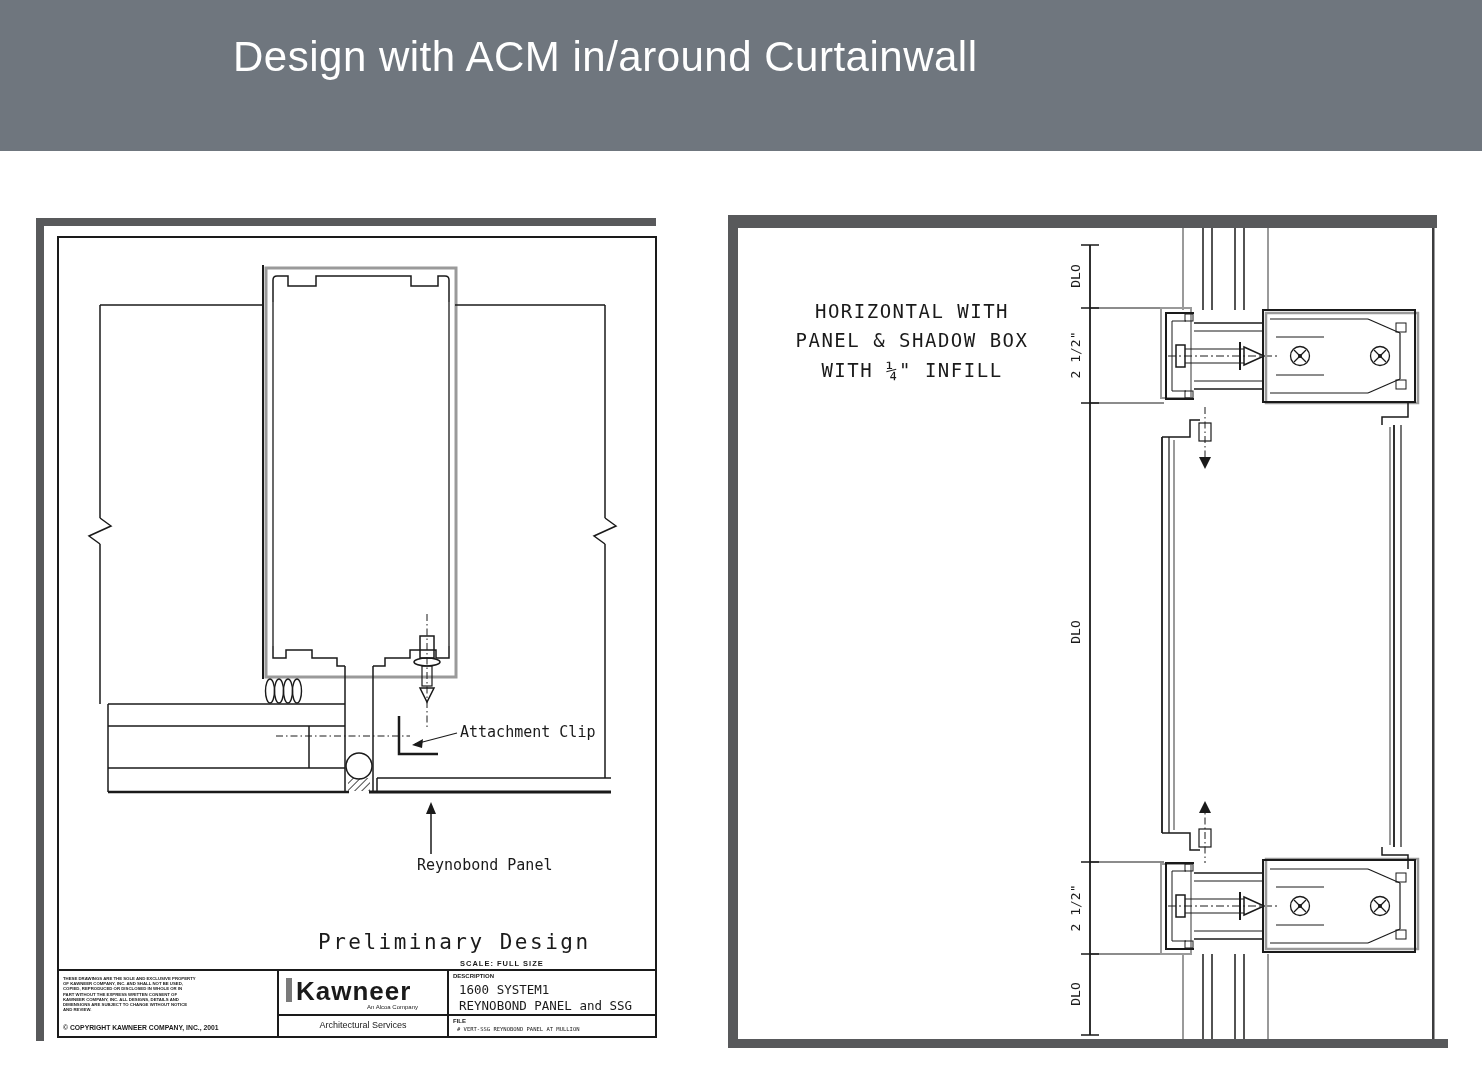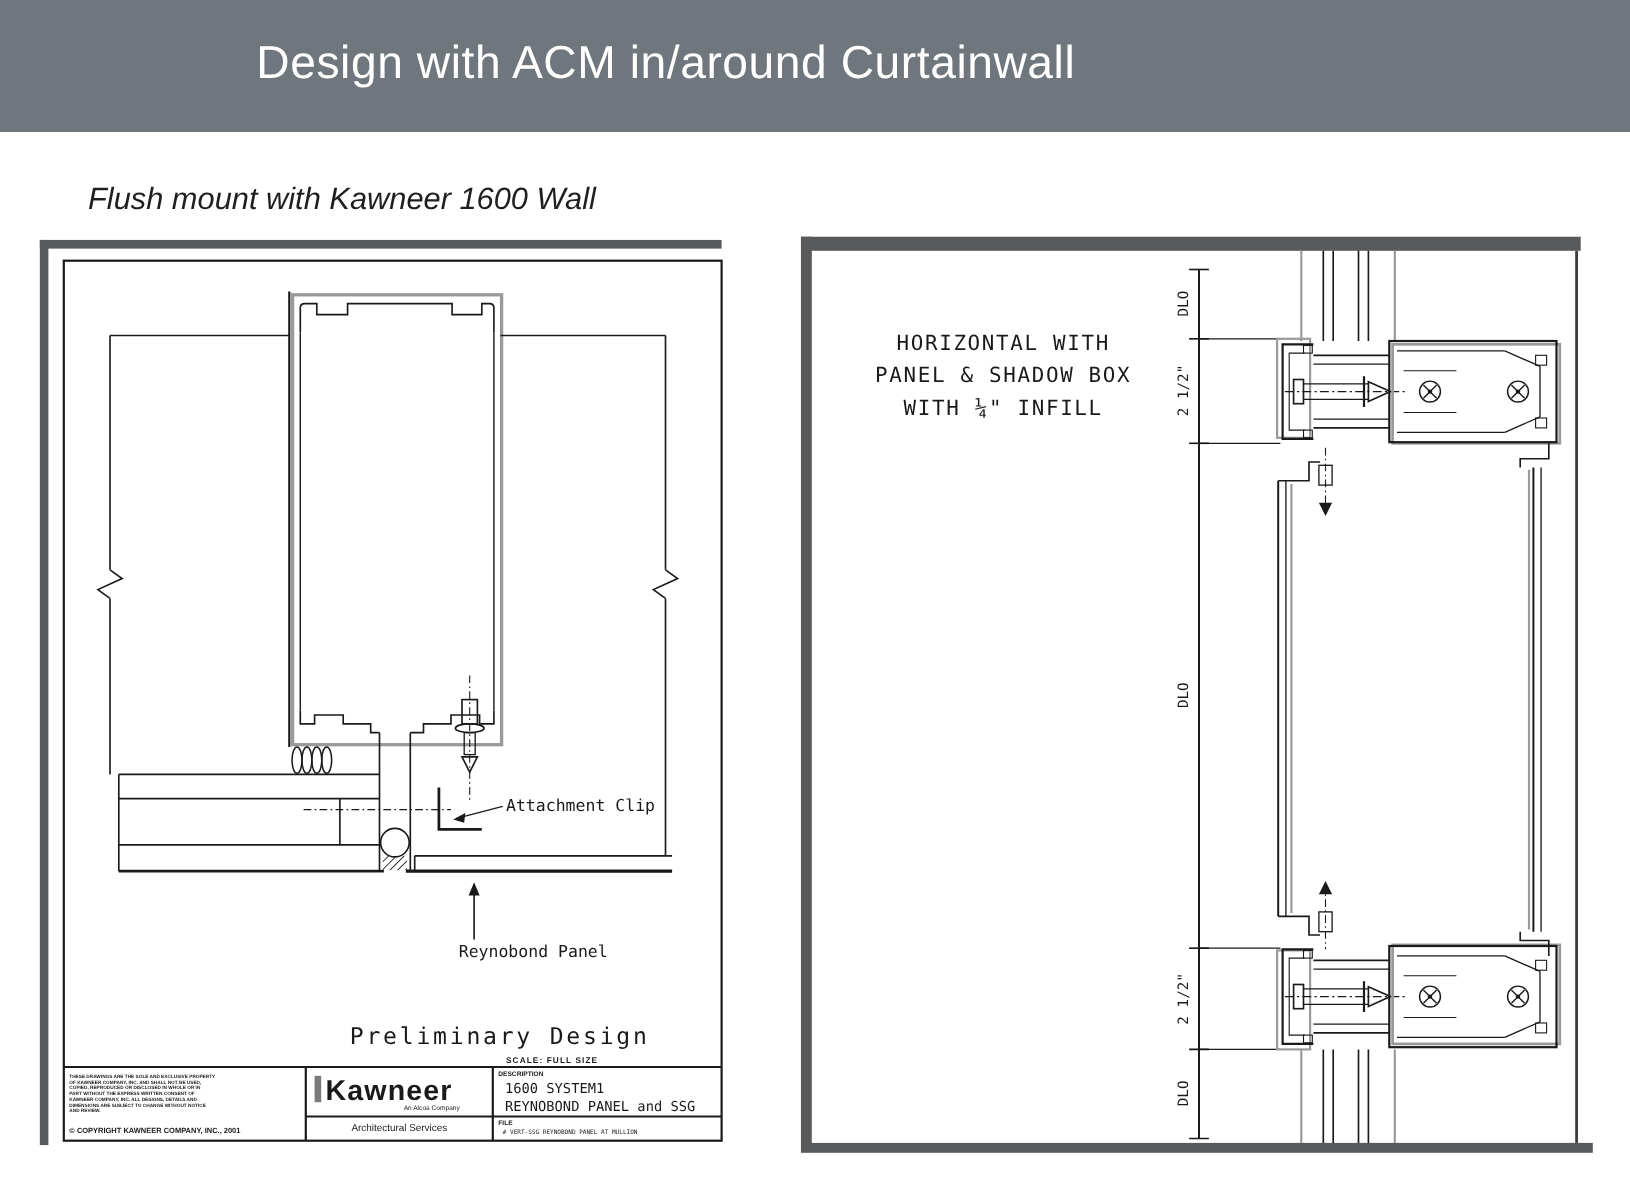--- a/index.html
+++ b/index.html
@@ -1,36 +1,35 @@
 <!DOCTYPE html>
 <html><head>
 <meta charset="utf-8">
 <style>
   html,body{margin:0;padding:0;background:#ffffff;}
   .stage{position:relative;width:1482px;height:1081px;background:#ffffff;overflow:hidden;
          font-family:"Liberation Sans", sans-serif;}
-  .header-band{position:absolute;left:0;top:0;width:1482px;height:120px;background:#6F767E;}
+  .header-band{position:absolute;left:0;top:0;width:1482px;height:151px;background:#6F767E;}
   .slide-title{position:absolute;left:233px;top:33px;font-size:42px;font-weight:400;
                color:#ffffff;letter-spacing:0.5px;}
   .subtitle{position:absolute;left:80px;top:165px;font-size:28px;font-style:italic;
             color:#1f1f1f;}
   svg text{fill:#1a1a1a;}
   .cad{font-family:"DejaVu Sans Mono", monospace;}
   .tiny{font-family:"Liberation Sans", sans-serif;font-weight:bold;}
 </style>
 </head>
 <body>
 
 <div class="stage">
 
   <div class="header-band">
     <div class="slide-title">Design with ACM in/around Curtainwall</div>
   </div>
 
-  <div class="subtitle">Flush mount with Kawneer 1600 Wall</div>
 
   <svg style="position:absolute;left:36px;top:218px;" width="640" height="825" viewBox="0 0 640 825">
     <defs>
       <pattern id="hatch" width="5" height="5" patternUnits="userSpaceOnUse" patternTransform="rotate(45)">
         <line x1="0" y1="0" x2="0" y2="5" stroke="#1a1a1a" stroke-width="1.6"></line>
       </pattern>
     </defs>
 
     <g>
       <rect x="0" y="0" width="620" height="8" fill="#58595B"></rect>

